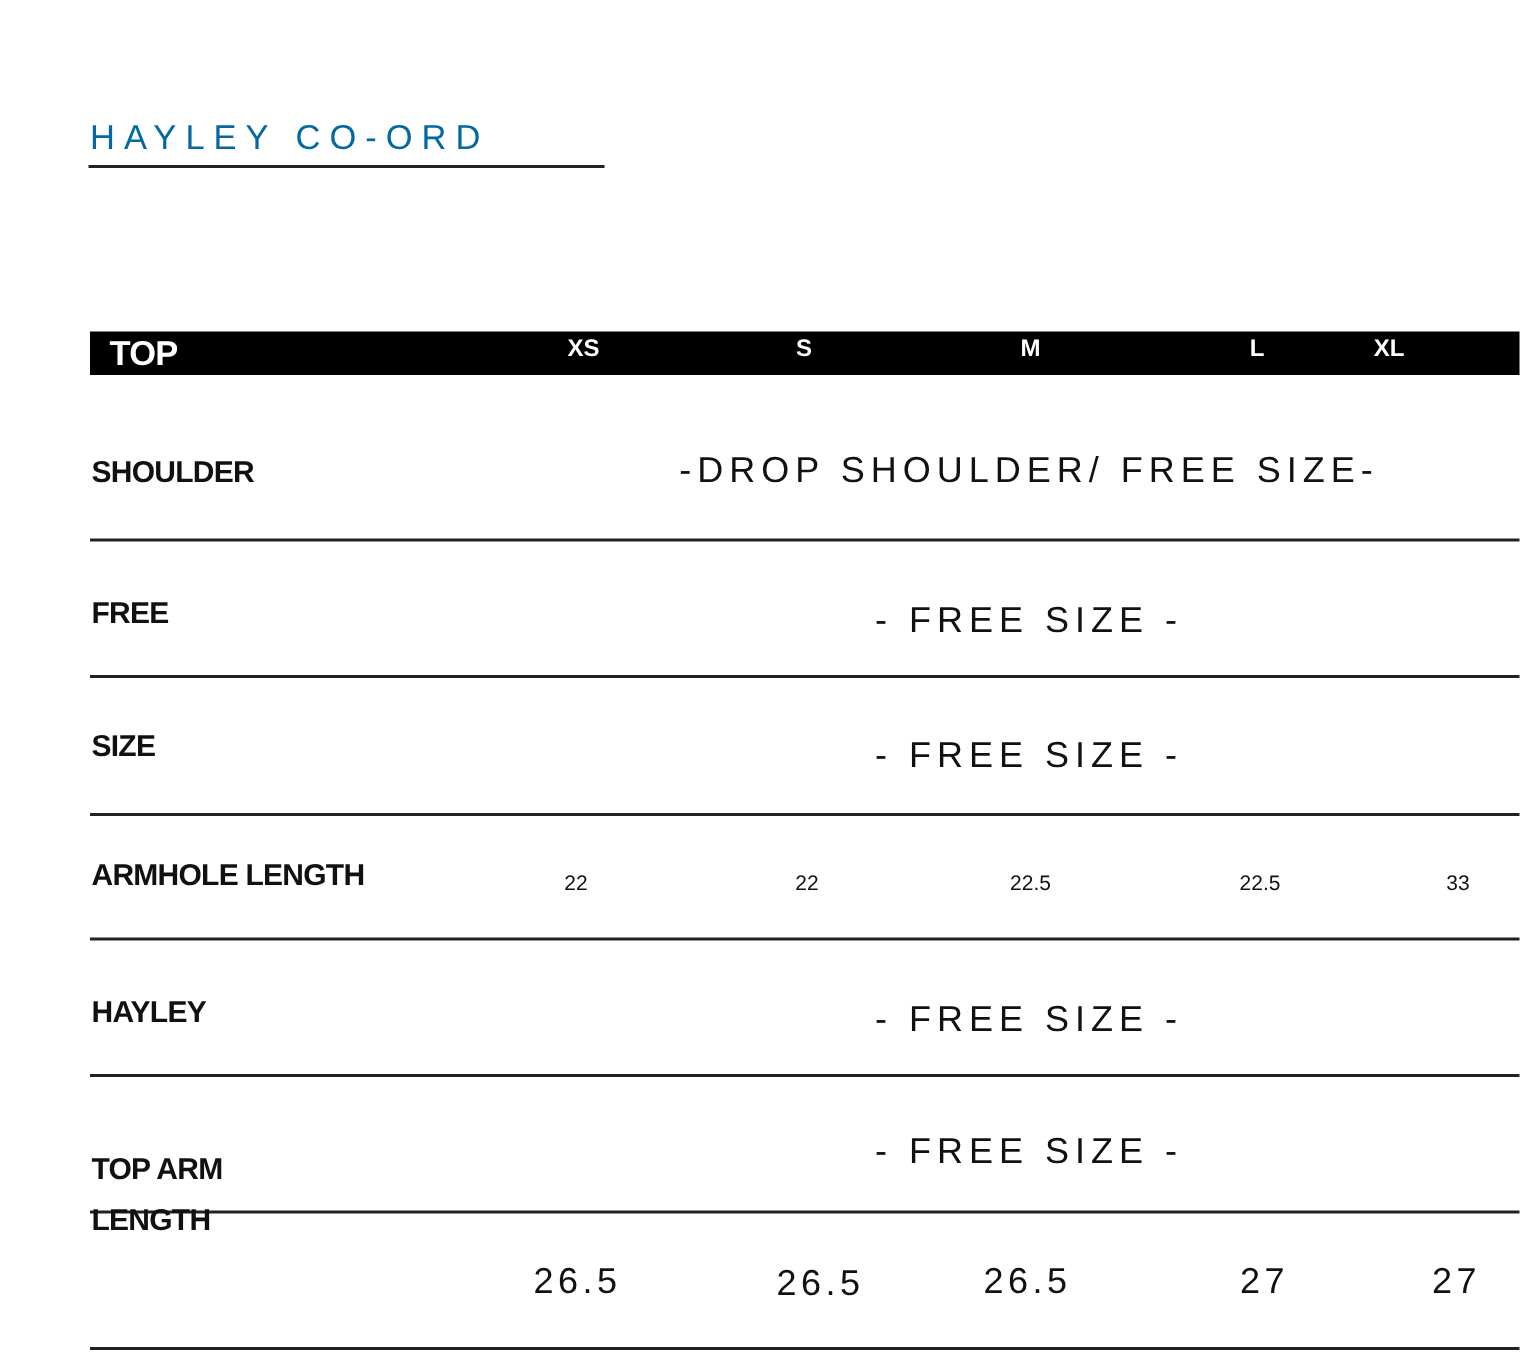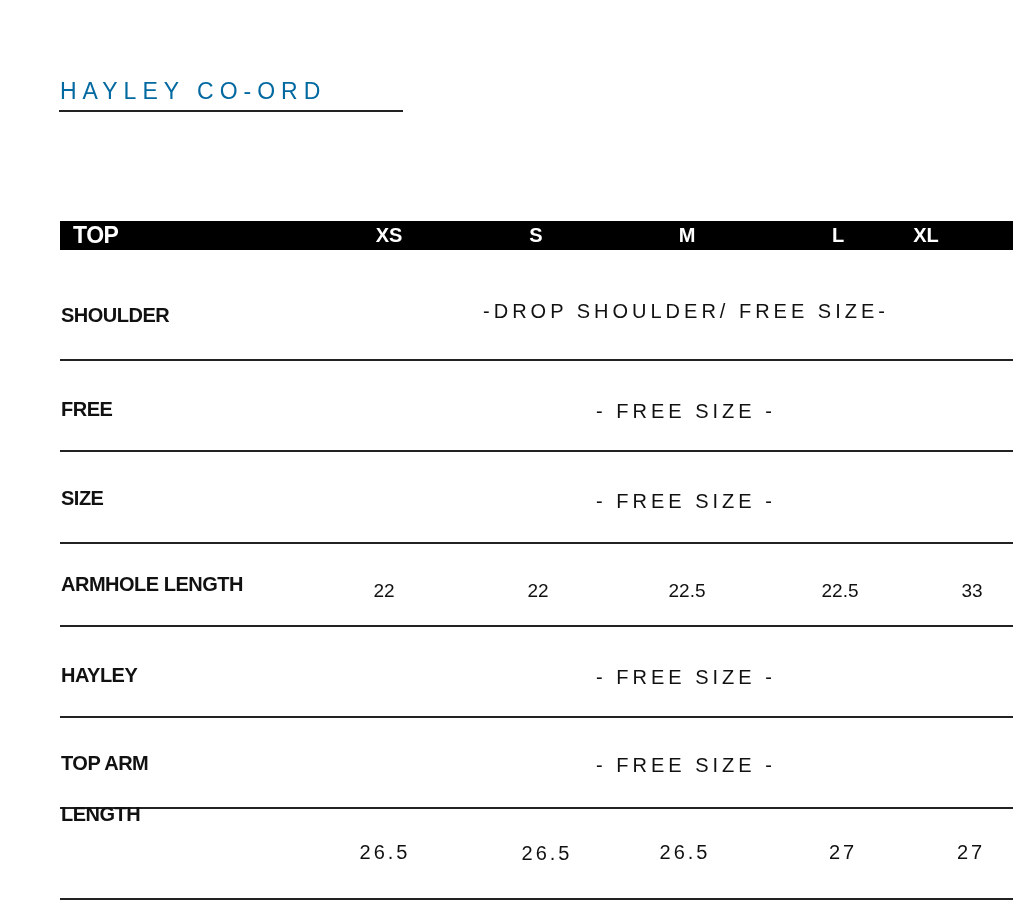--- a/index.html
+++ b/index.html
@@ -2,27 +2,27 @@
 <html><head>
 <meta charset="utf-8">
 <style>
   html, body { margin:0; padding:0; background:#ffffff; }
   body { width:1024px; height:911px; position:relative; overflow:hidden;
          font-family:"Liberation Sans", sans-serif; color:#111; }
   .title { position:absolute; left:60px; top:78px; font-size:23px; letter-spacing:6px;
            font-weight:400; color:#0369a1; }
   .title-rule { position:absolute; left:59px; top:110px; width:344px; height:2px; background:#222; }
   .header-bar { position:absolute; left:60px; top:200px; width:953px; height:29px; background:#000;margin-top:21px; }
-  .header-bar span { position:absolute; top:3px; color:#fff; font-weight:700; font-size:20px;
+  .header-bar span { position:absolute; top:3px; color:#fff; font-weight:700; font-size:16px;
                      transform:translateX(-50%); }
   .header-bar .top { left:13px; transform:none; font-size:23px; top:1px; letter-spacing:-0.5px;}
   .row-label { position:absolute; left:61px; font-weight:700; font-size:20px; letter-spacing:-0.5px;text-align:center; }
-  .free { position:absolute; font-size:20px; letter-spacing:4px; transform:translateX(-50%); white-space:nowrap; }
-  .val { position:absolute; font-size:19px; transform:translateX(-50%); }
-  .val.spaced { letter-spacing:3px; font-size:20px; }
+  .free { position:absolute; font-size:24px; letter-spacing:4px; transform:translateX(-50%); white-space:nowrap; }
+  .val { position:absolute; font-size:14px; transform:translateX(-50%); }
+  .val.spaced { letter-spacing:3px; font-size:24px; }
   .rule { position:absolute; left:60px; width:953px; height:2px; background:#222; }
 </style>
 </head>
 <body>
 
 <div class="title">HAYLEY CO-ORD</div>
 <div class="title-rule"></div>
 
 <div class="header-bar">
   <span class="top">TOP</span>
@@ -50,21 +50,21 @@
 <div class="val" style="left:538px;top:580px">22</div>
 <div class="val" style="left:687px;top:580px">22.5</div>
 <div class="val" style="left:840px;top:580px">22.5</div>
 <div class="val" style="left:972px;top:580px">33</div>
 <div class="rule" style="top:625px"></div>
 
 <div class="row-label" style="top:664px">HAYLEY</div>
 <div class="free" style="left:686px;top:666px">- FREE SIZE -</div>
 <div class="rule" style="top:716px"></div>
 
-<div class="row-label" style="top:752px">TOP ARM</div>
+<div class="row-label" style="top:769px">TOP ARM</div>
 <div class="free" style="left:686px;top:754px">- FREE SIZE -</div>
 <div class="rule" style="top:807px"></div>
 
 <div class="row-label" style="top:803px">LENGTH</div>
 <div class="val spaced" style="left:385px;top:841px">26.5</div>
 <div class="val spaced" style="left:547px;top:842px">26.5</div>
 <div class="val spaced" style="left:685px;top:841px">26.5</div>
 <div class="val spaced" style="left:843px;top:841px">27</div>
 <div class="val spaced" style="left:971px;top:841px">27</div>
 <div class="rule" style="top:898px"></div>

